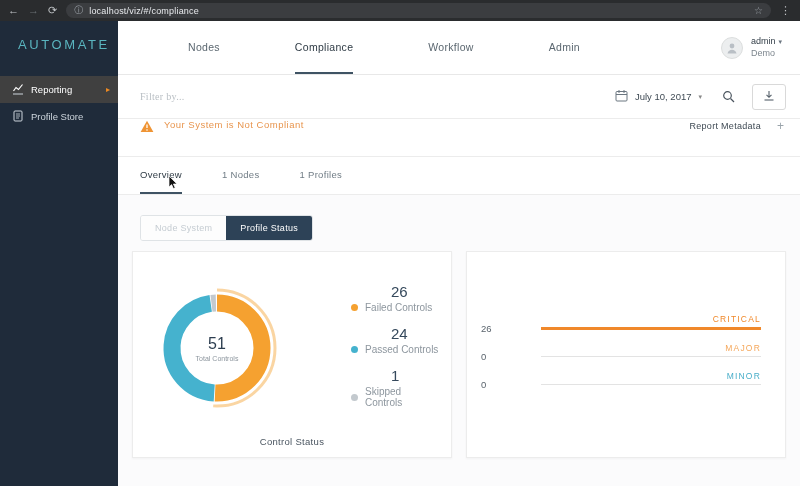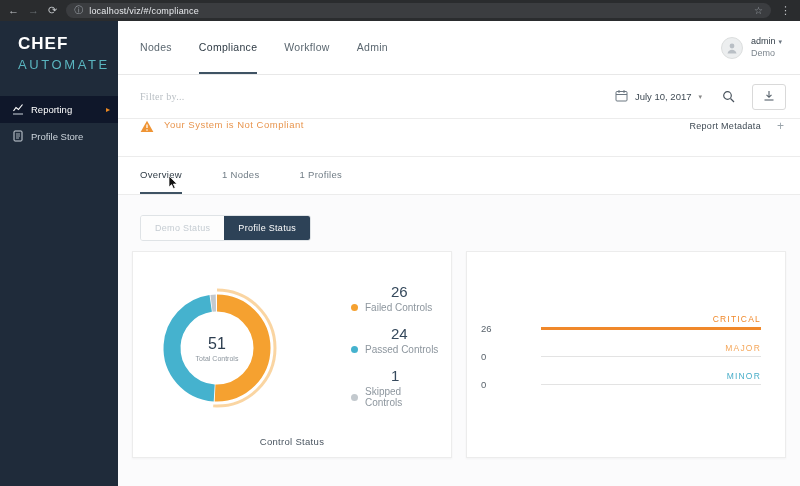--- a/index.html
+++ b/index.html
@@ -19,31 +19,31 @@
   .menu-dots { color:#c3c6c9; font-size:11px; letter-spacing:1px; }
 
   
   .sidebar { position:absolute; top:21px; left:0; bottom:0; width:118px; background:#1f2b3a; }
   .logo { padding:13px 0 0 18px; }
   .logo-line1 { color:#ffffff; font-size:17px; font-weight:bold; letter-spacing:1px; }
   .logo-line2 { color:#5ab5bf; font-size:13px; letter-spacing:2.6px; margin-top:3px; }
   .side-menu { margin-top:24px; }
   .side-item { height:27px; display:flex; align-items:center; gap:7px; padding:0 8px 0 12px;
     color:#cdd5dc; font-size:9.5px; cursor:pointer; }
-  .side-item.active { background:#0f172a; color:#ffffff; }
+  .side-item.active { background:#404040; color:#ffffff; }
   .side-arrow { margin-left:auto; color:#f18b21; font-size:8px; }
 
   
   .main { position:absolute; top:21px; left:118px; right:0; bottom:0; background:#ffffff;
     display:flex; flex-direction:column; }
 
   .topnav { height:54px; border-bottom:1px solid #e8e8e8; display:flex; align-items:stretch;
     padding-left:22px; flex:none; }
   .nav-item { display:flex; align-items:center; margin-right:27px; font-size:10.5px; color:#5b6770;
-    letter-spacing:.3px; border-bottom:2px solid transparent; cursor:pointer; }
+    letter-spacing:.3px; border-bottom:2px solid transparent; cursor:pointer;margin-left:48px; }
   .nav-item.active { color:#2f3b45; border-color:#3f5364; }
   .user-block { margin-left:auto; margin-right:18px; display:flex; align-items:center; gap:8px; cursor:pointer; }
   .avatar { width:22px; height:22px; border-radius:50%; background:#eceeef; border:1px solid #dcdede;
     display:flex; align-items:center; justify-content:center; }
   .user-names { display:flex; flex-direction:column; line-height:1.25; }
   .user-name { font-size:9px; color:#35404a; }
   .user-caret { font-size:7px; color:#6b7680; margin-left:3px; }
   .user-org { font-size:9px; color:#7d868e; }
 
   .filter-bar { height:44px; border-bottom:1px solid #ececec; display:flex; align-items:center;
@@ -122,21 +122,20 @@
     <div class="url-bar">
       <span class="info-icon">ⓘ</span>
       <span class="url-text">localhost/viz/#/compliance</span>
       <span class="star">☆</span>
     </div>
     <span class="menu-dots">⋮</span>
   </div>
 
   <aside class="sidebar">
     <div class="logo">
-      <div class="logo-line1">CHEF</div>
       <div class="logo-line2">AUTOMATE</div>
     </div>
     <nav class="side-menu">
       <div class="side-item active">
         <span>
           <svg width="12" height="12" viewBox="0 0 12 12">
               <path d="M1 11h10" stroke="#cdd5dc" stroke-width="1"></path>
               <polyline points="1.5,8 4,4.5 6.5,6.5 10.5,1.5" fill="none" stroke="#ffffff" stroke-width="1.2"></polyline>
             </svg>
         </span>
@@ -221,21 +220,21 @@
 
     <div class="tabs">
       <div class="tab active">Overview</div>
       <div class="tab">1 Nodes</div>
       <div class="tab">1 Profiles</div>
     </div>
 
     <div class="content">
 
       <div class="toggle-group">
-        <div class="toggle-btn">Demo Status</div>
+        <div class="toggle-btn">Node System</div>
         <div class="toggle-btn active">Profile Status</div>
       </div>
 
       <div class="cards">
 
         <div class="card">
           <div class="donut-card-body">
             <div class="donut-wrap">
               <svg id="donut-svg" width="140" height="140" viewBox="0 0 140 140">
                   <circle cx="70" cy="70" r="45" fill="none" stroke="#f5a130" stroke-width="17" stroke-dasharray="143.14366292941403 282.7433388230814" transform="rotate(-90 70 70)"></circle>

